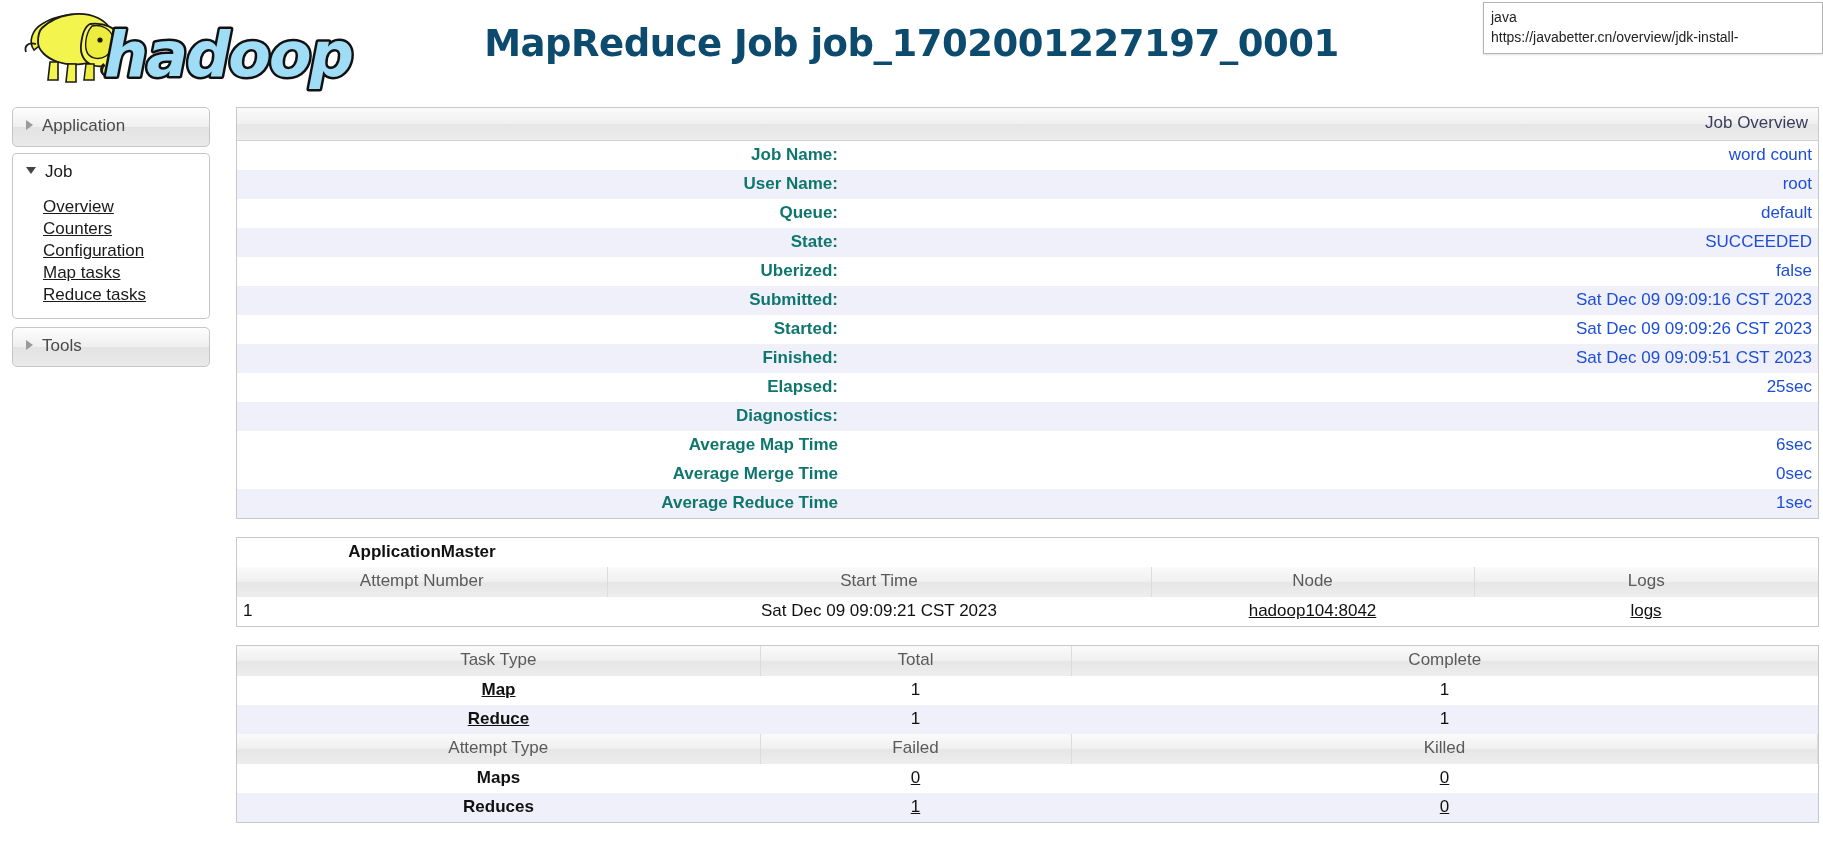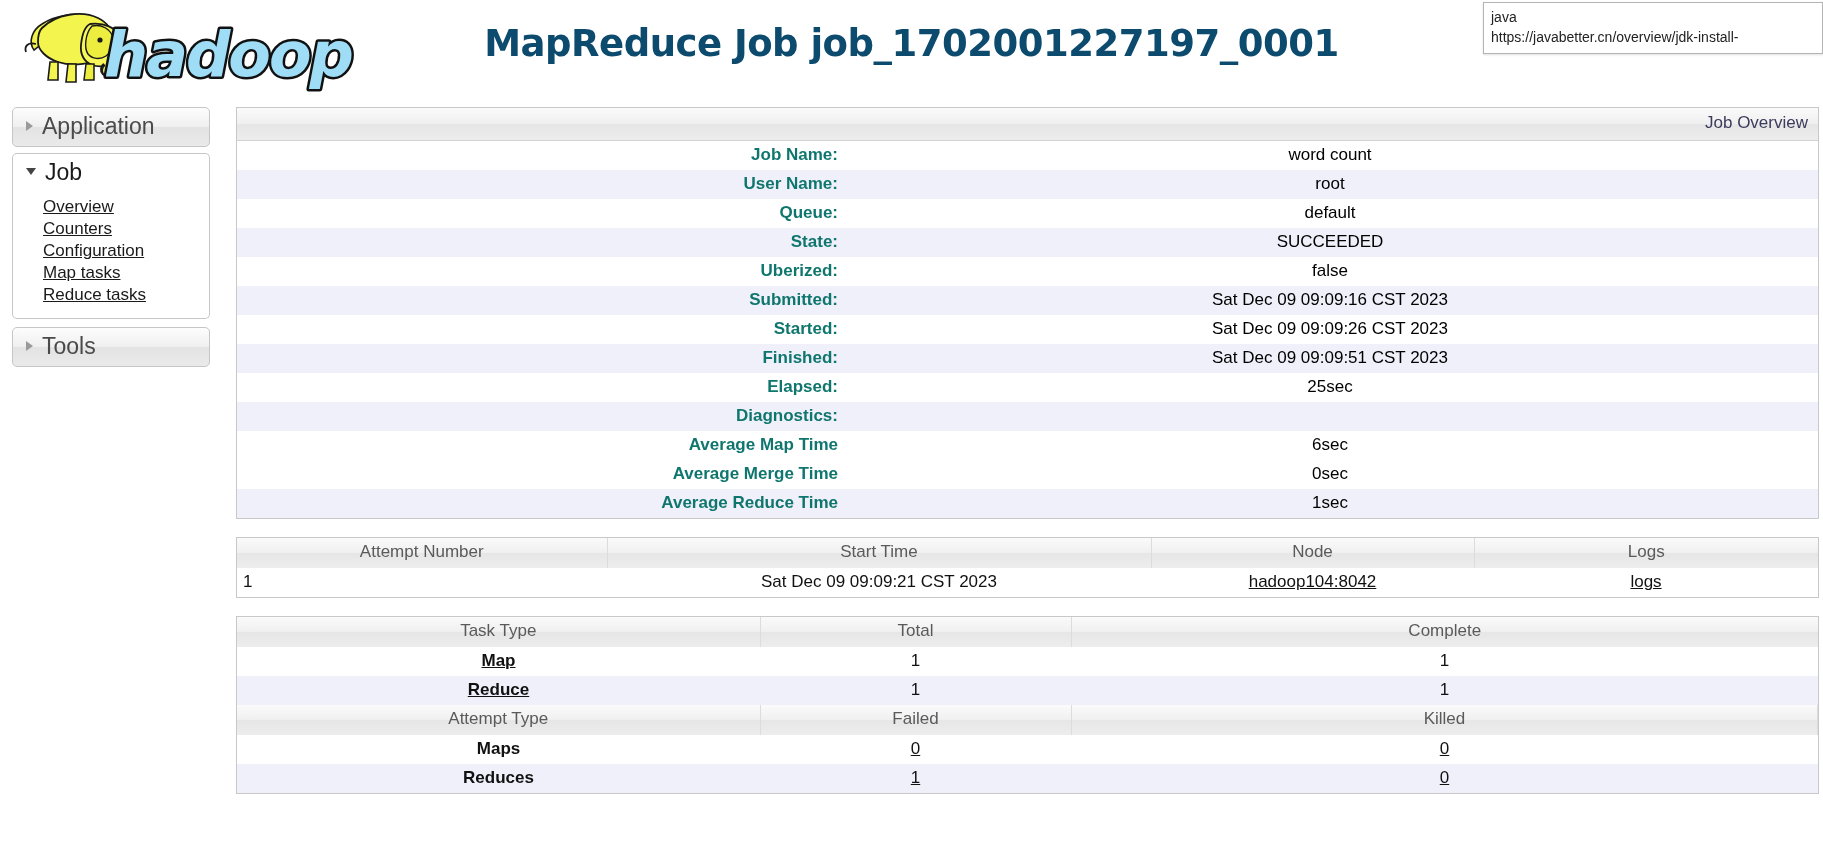--- a/index.html
+++ b/index.html
@@ -78,21 +78,21 @@
     top: 12px;
     right: 4px;
     width: 1583px;
   }
 
   
   .acc-head {
     border: 1px solid #c6c6c6;
     border-radius: 5px;
     background: linear-gradient(to bottom, #fdfdfd 0%, #efefef 50%, #e3e3e3 51%, #eaeaea 100%);
-    font-size: 23px;
+    font-size: 17px;
     color: #4a4a4a;
     padding: 4px 8px 6px 8px;
     line-height: 28px;
     position: relative;
     margin-bottom: 6px;
     box-sizing: border-box;
   }
   .acc-head.open {
     background: #ffffff;
     color: #1a1a1a;
@@ -165,22 +165,22 @@
   
   table.kv td { padding: 3px 0 4px 0; line-height: 20px; }
   table.kv td.k {
     text-align: right;
     font-weight: bold;
     width: 595px;
     padding-right: 10px;
     color: #0f766e;
   }
   table.kv td.v {
-    text-align: center;
-    color: #000000;
+    text-align: right;
+    color: #1d4ed8;
     padding-left: 0px;
   }
 
   
   table.grid th {
     background: linear-gradient(to bottom, #fafafa 0%, #f0f0f0 48%, #e6e6e6 52%, #ededed 100%);
     color: #5a5a5a;
     font-weight: normal;
     font-size: 17px;
     text-align: center;
@@ -344,20 +344,26 @@
 
     <div class="tbl-wrap">
       <table class="grid">
         <colgroup>
           <col style="width:370px">
             <col style="width:544px">
             <col style="width:323px">
             <col style="width:auto">
         </colgroup>
         <tbody>
+          <tr>
+            <td class="caption-cell">ApplicationMaster</td>
+            <td class="caption-cell"></td>
+            <td class="caption-cell"></td>
+            <td class="caption-cell"></td>
+          </tr>
           <tr>
             <th>Attempt Number</th>
             <th>Start Time</th>
             <th>Node</th>
             <th>Logs</th>
           </tr>
           <tr class="odd">
             <td class="l">1</td>
             <td class="c">Sat Dec 09 09:09:21 CST 2023</td>
             <td class="c">

